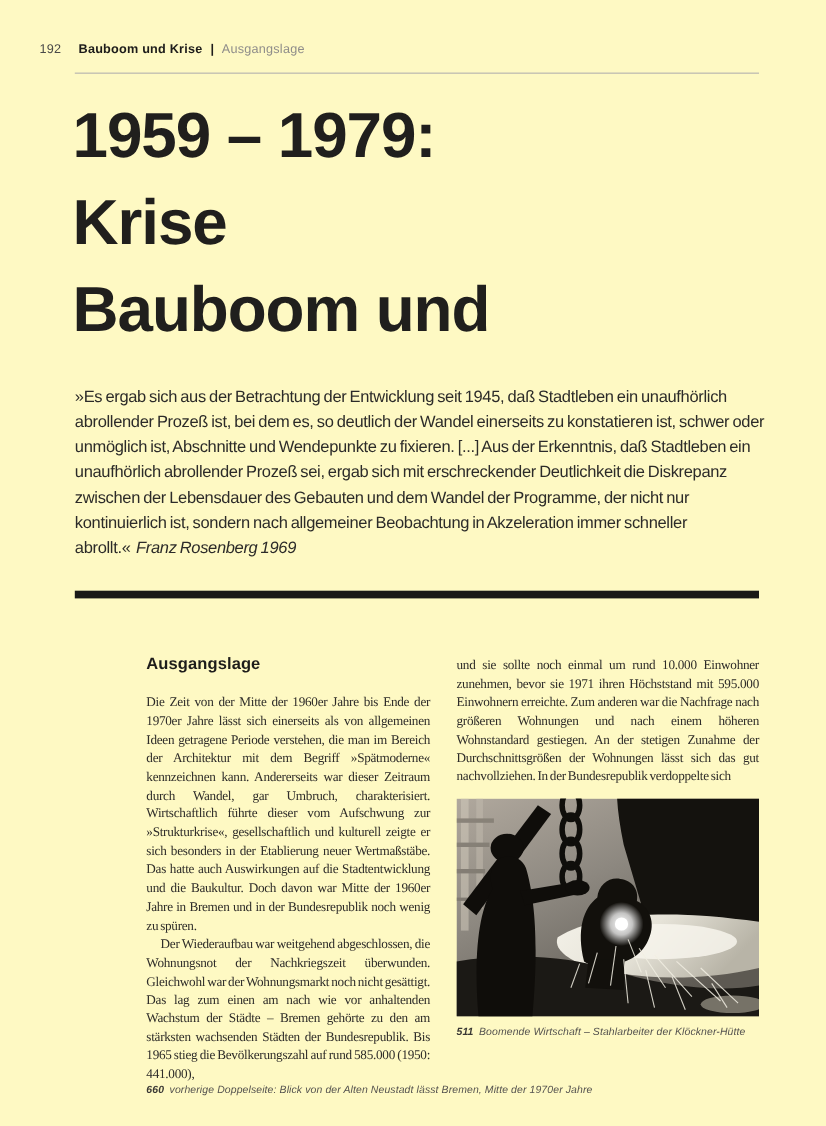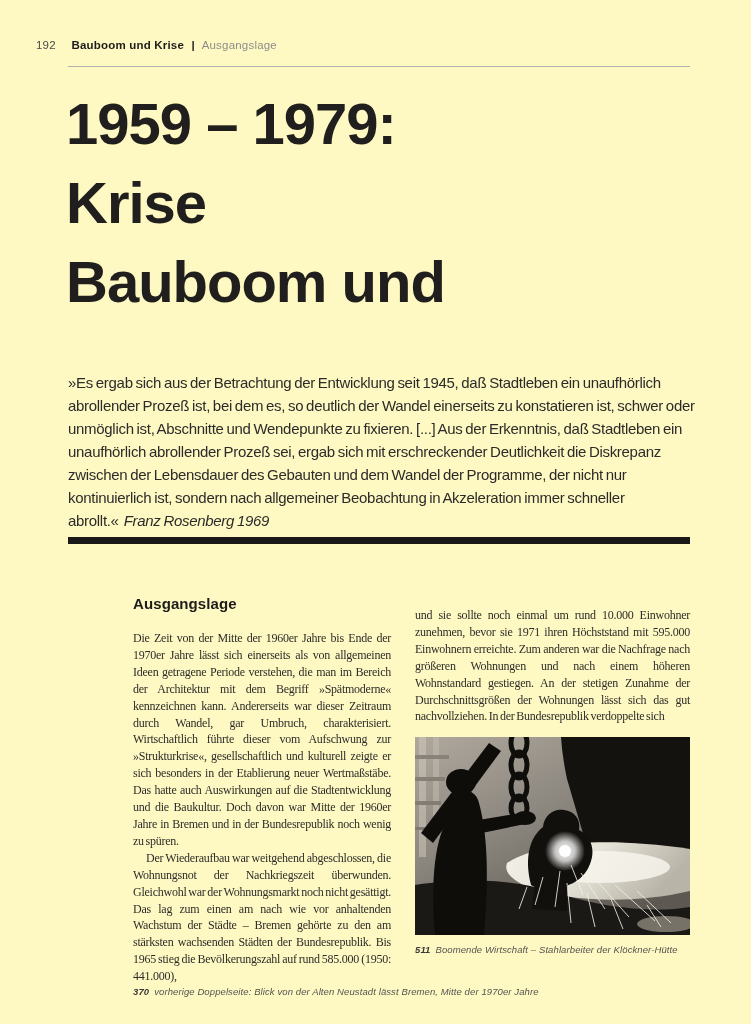--- a/index.html
+++ b/index.html
@@ -15,37 +15,37 @@
   .page-header .sep{font-weight:700;color:#1d1c1a;margin:0 4px;}
   .page-header .section{color:#8f8d8a;}
   .header-rule{position:absolute;left:68px;top:66px;width:622px;height:1px;background:#b3b1ae;}
   
   .title{
     position:absolute;left:66px;top:84px;margin:0;
     font-size:58px;line-height:79px;font-weight:700;letter-spacing:-1px;color:#201f1d;
   }
   
   .quote{
-    position:absolute;left:68px;top:371px;width:627px;margin:0;
+    position:absolute;left:68px;top:349px;width:627px;margin:0;
     font-size:15px;line-height:23px;letter-spacing:-.3px;word-spacing:-1px;color:#2c2b29;
   }
   .quote .attrib{font-style:italic;margin-left:5px;}
   .black-bar{position:absolute;left:68px;top:537px;width:622px;height:7px;background:#1a1917;}
   
   .columns{position:absolute;left:133px;top:596px;width:557px;display:flex;gap:24px;}
   .col-left{width:258px;flex:0 0 258px;}
   .col-right{width:275px;flex:0 0 275px;}
   .section-heading{margin:0 0 19px 0;font-size:15px;line-height:15px;font-weight:700;color:#1d1c1a;letter-spacing:.1px;}
   .bodytext{
     margin:0;font-family:"Liberation Serif",serif;
     font-size:12px;line-height:16.9px;letter-spacing:-.25px;word-spacing:-1px;
     text-align:justify;color:#2e2c29;hyphens:auto;-webkit-hyphens:auto;
   }
   .bodytext.indent{text-indent:13px;}
-  .col-right .bodytext{margin-top:11px;}
+  .col-right .bodytext{}
   figure.photo{margin:12px 0 0 0;width:275px;}
   figure.photo svg{display:block;width:275px;height:198px;}
   figcaption,.footer-caption{
     font-size:9.5px;line-height:12px;font-style:italic;color:#55534f;letter-spacing:.1px;
   }
   figcaption{margin-top:9px;}
   figcaption .num,.footer-caption .num{font-weight:700;font-style:italic;color:#3a3834;margin-right:5px;}
   .footer-caption{position:absolute;left:133px;top:986px;width:560px;}
 </style>
 </head>
@@ -163,16 +163,16 @@
           </g>
         </svg>
         <figcaption>
           <span class="num">511</span><span>Boomende Wirtschaft – Stahlarbeiter der Klöckner-Hütte</span>
         </figcaption>
       </figure>
     </div>
   </div>
 
   <div class="footer-caption">
-    <span class="num">370</span><span>vorherige Doppelseite: Blick von der Alten Neustadt lässt Bremen, Mitte der 1970er Jahre</span>
+    <span class="num">660</span><span>vorherige Doppelseite: Blick von der Alten Neustadt lässt Bremen, Mitte der 1970er Jahre</span>
   </div>
 
 </div>
 
 </body></html>

